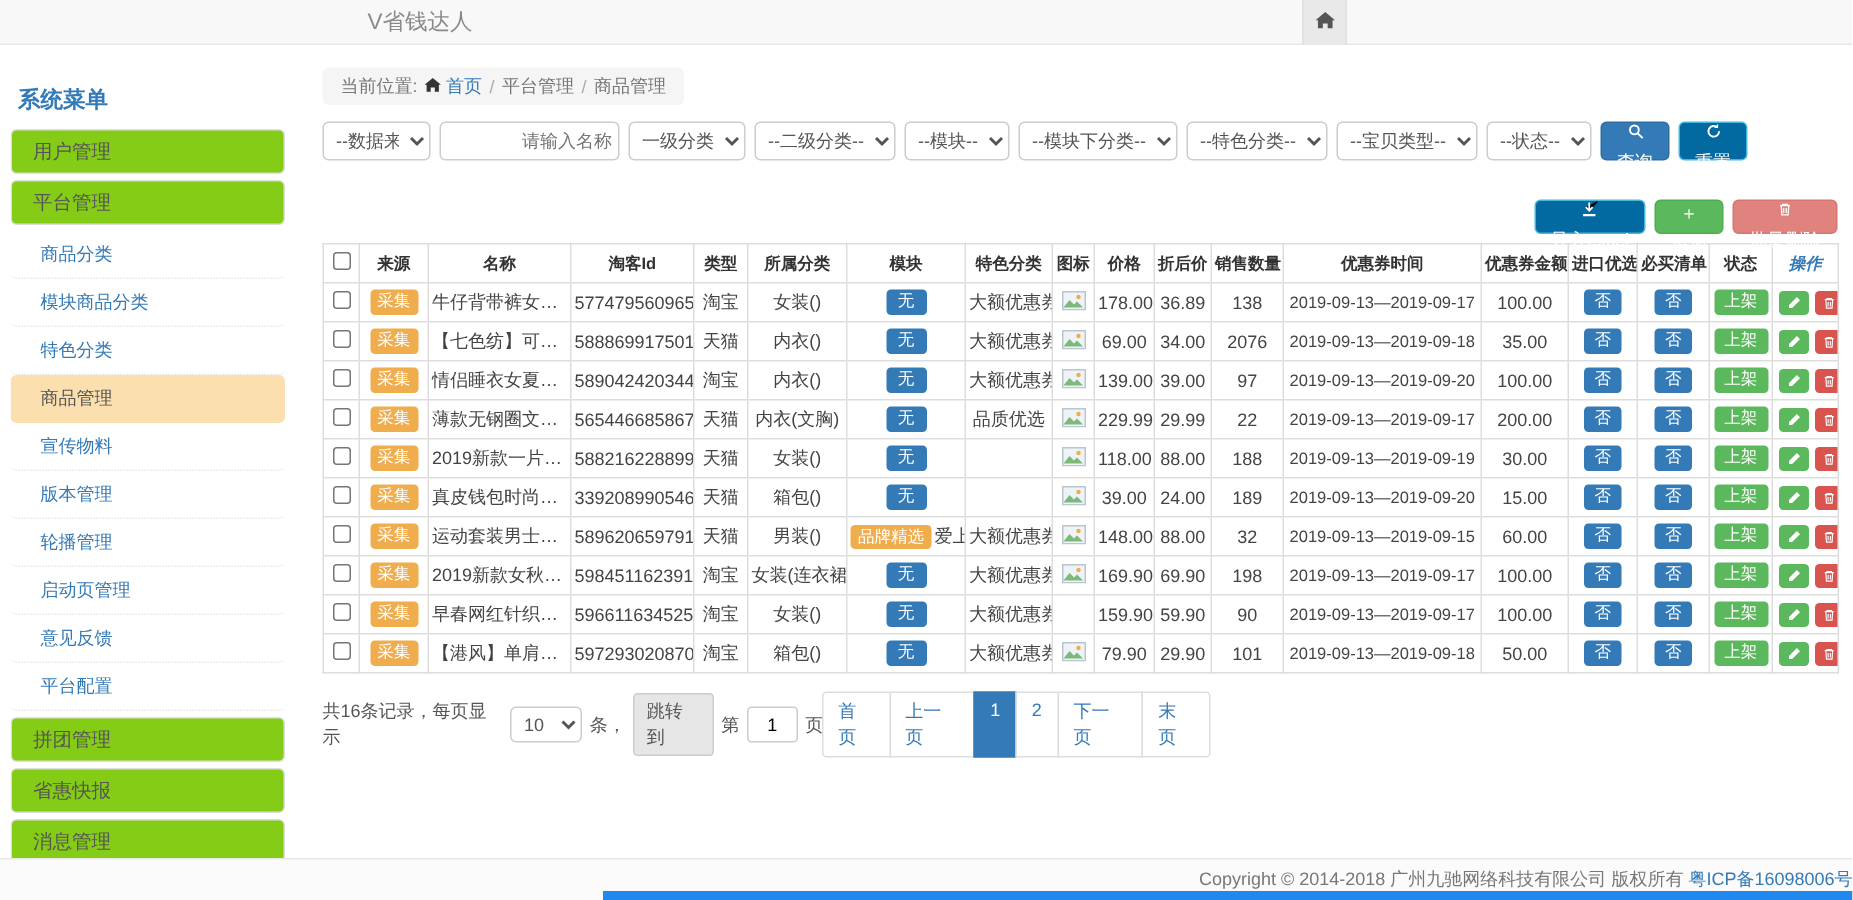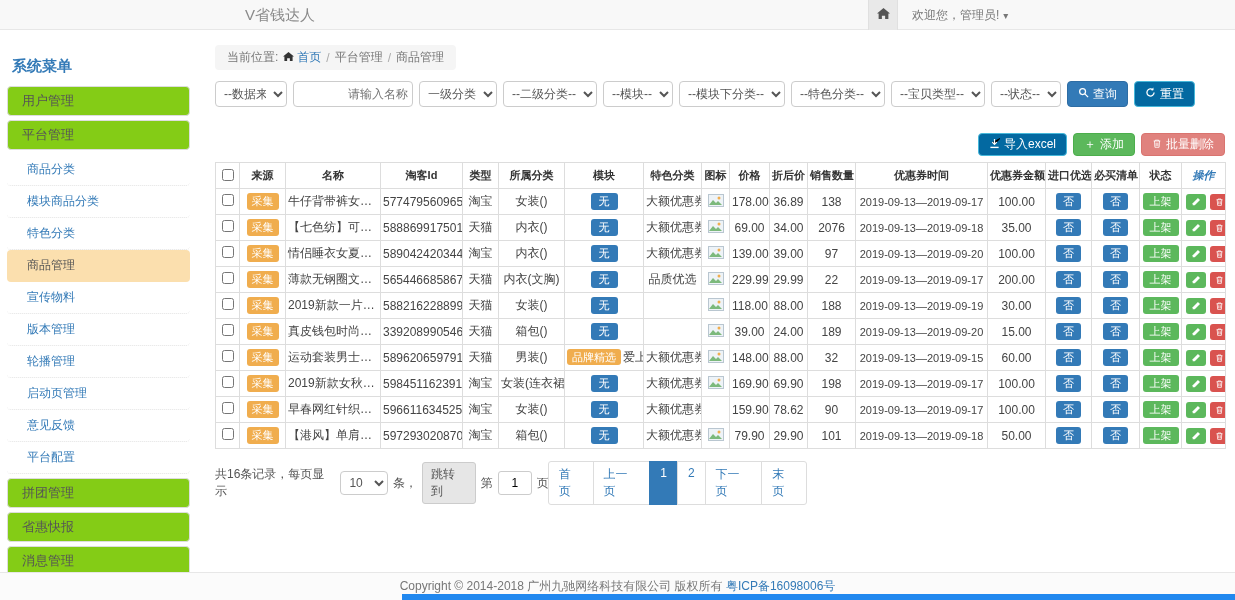--- a/index.html
+++ b/index.html
@@ -24,21 +24,21 @@
   .side-sub.active { background:#fbdfae; color:#555; border-bottom-color:transparent; }
   
   .main { position:absolute; left:215px; top:45px; width:1010px; }
   .breadcrumb { display:inline-flex; align-items:flex-start; gap:5px; background:#f5f5f5; border-radius:4px; padding:4px 12px; color:#777; margin-bottom:11px; }
   .bc-home { color:#337ab7; cursor:pointer; display:inline-flex; align-items:center; gap:3px; }
   .bc-sep { color:#aaa; }
   .bc-item { color:#777; }
   
   .filters { display:flex; align-items:center; gap:6px; margin-bottom:26px; }
   .ctrl { height:26px; border:1px solid #ccc; border-radius:4px; font-size:12px; color:#555; background:#fff; padding:2px 4px; font-family:inherit; }
-  .btn { display:inline-flex; align-items:center; gap:4px; height:26px; padding:0 10px; border-radius:4px; border:1px solid transparent; font-size:12px; color:#fff; cursor:pointer; font-family:inherit; }
+  .btn { display:inline-flex; align-items:center; gap:4px; height:26px; padding:0 10px; border-radius:4px; border:1px solid transparent; font-size:12px; color:#fff; cursor:pointer; font-family:inherit;flex-direction:column; }
   .btn-primary { background:#337ab7; border-color:#2e6da4; }
   .btn-info { background:#0369a1; border-color:#46b8da; }
   .btn-success { background:#5cb85c; border-color:#4cae4c; }
   .btn-danger-light { background:#e0827e; border-color:#d9746f; }
   
   .toolbar { display:flex; justify-content:flex-end; gap:6px; margin-bottom:6px; }
   .toolbar .btn { height:23px; font-size:12px; }
   
   table { width:1010px; table-layout:fixed; border-collapse:collapse; }
   th, td { border:1px solid #ddd; text-align:center; height:26px; padding:1px 2px; overflow:hidden; white-space:nowrap; }
@@ -60,39 +60,35 @@
   .page-row { display:flex; justify-content:space-between; align-items:center; margin-top:12px; padding-right:418px; color:#555; }
   .page-left { display:flex; align-items:center; gap:5px; }
   .chip { background:#e6e6e6; border:1px solid #ccc; border-radius:3px; padding:3px 8px; color:#555; cursor:pointer; }
   .page-input { width:34px; height:24px; border:1px solid #ccc; border-radius:3px; text-align:center; font-size:12px; }
   .pager { display:flex; }
   .page-btn { border:1px solid #ddd; background:#fff; color:#337ab7; padding:4px 10px; margin-left:-1px; cursor:pointer; font-size:12px; }
   .page-btn:first-child { border-radius:3px 0 0 3px; }
   .page-btn:last-child { border-radius:0 3px 3px 0; }
   .page-btn.active { background:#337ab7; border-color:#337ab7; color:#fff; }
   
-  .footer { position:absolute; left:0; right:0; top:572px; bottom:0; background:#fbfbfb; border-top:1px solid #e7e7e7; text-align:center; line-height:27px; color:#777; font-size:12px; }
+  .footer { position:absolute; left:0; right:0; top:572px; bottom:0; background:#fbfbfb; border-top:1px solid #e7e7e7; text-align:right; line-height:27px; color:#777; font-size:12px; }
   .footer a { color:#337ab7; text-decoration:none; cursor:pointer; }
   .bottom-strip { position:absolute; left:402px; right:0; bottom:0; height:6px; background:#2188ef; }
   input[type=checkbox] { width:12px; height:12px; }
 </style>
 </head>
 <body>
 
 <div class="topbar">
   <div class="topbar-title">V省钱达人</div>
   <div class="topbar-right">
     <div class="home-box">
       <span><svg width="13" height="12" viewBox="0 0 12 11">
             <path d="M6 0L0 5h1.5v5h3V7h3v3h3V5H12z" fill="#555"></path>
           </svg></span>
-    </div>
-    <div class="welcome">
-      <span>欢迎您，管理员!</span>
-      <span class="caret">▾</span>
     </div>
   </div>
 </div>
 
 <div class="sidebar">
   <div class="side-title">系统菜单</div>
   <div>
       <div class="side-panel">用户管理</div>
       <div class="side-panel">平台管理</div>
     </div>
@@ -488,21 +484,21 @@
           <td><input type="checkbox" style=""></td>
           <td><span class="badge orange">采集</span></td>
           <td class="truncate">早春网红针织外套女春...</td>
           <td>596611634525</td>
           <td>淘宝</td>
           <td>女装()</td>
           <td><span class="badge blue">无</span></td>
           <td>大额优惠券</td>
           <td></td>
           <td>159.90</td>
-          <td>78.62</td>
+          <td>59.90</td>
           <td>90</td>
           <td class="date">2019-09-13—2019-09-17</td>
           <td>100.00</td>
           <td><button class="mini blue">否</button></td>
           <td><button class="mini blue">否</button></td>
           <td><button class="mini green">上架</button></td>
           <td class="ops"><button class="mini green">
               <svg width="10" height="10" viewBox="0 0 12 12">
                 <path d="M8.3 1.2l2.5 2.5L4.5 10H2V7.5z" fill="#fff"></path>
               </svg>

